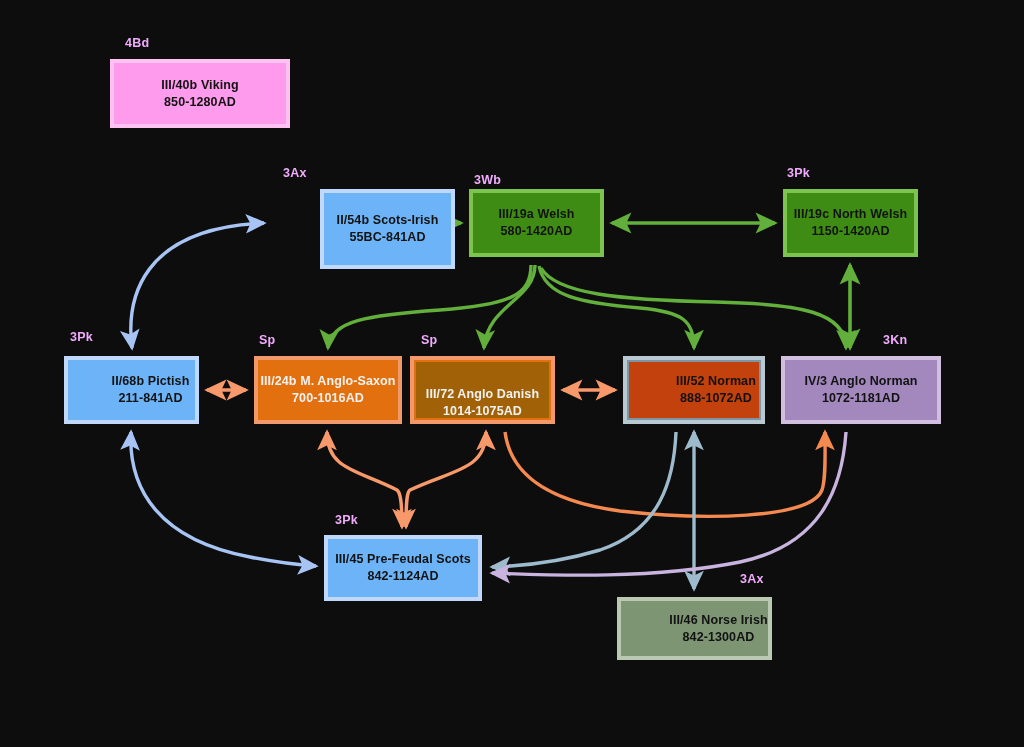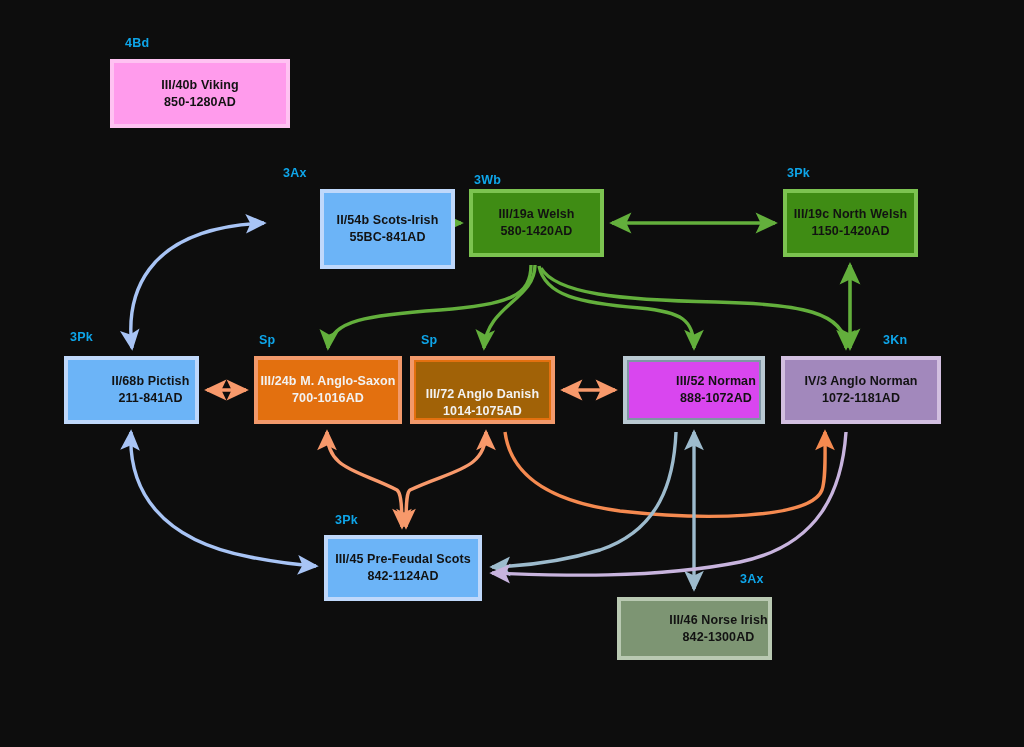--- a/index.html
+++ b/index.html
@@ -12,21 +12,21 @@
   svg.edges{position:absolute;left:0;top:0;width:1024px;height:747px;pointer-events:none;}
   .node{
     position:absolute;box-sizing:border-box;
     display:flex;flex-direction:column;align-items:center;justify-content:center;
     text-align:center;line-height:1.35;
     font-size:12.5px;font-weight:700;
     letter-spacing:.1px;
   }
   .node .ln{display:block;white-space:nowrap;}
   .tag{
-    position:absolute;color:#0ea5e9;font-size:12.5px;font-weight:700;
+    position:absolute;color:#f0abfc;font-size:12.5px;font-weight:700;
     white-space:nowrap;letter-spacing:.2px;
   }
 </style>
 </head>
 <body style="background: rgb(13, 13, 13);">
 
 <div id="canvas" style="background: rgb(13, 13, 13);">
 
   <svg class="edges" viewBox="0 0 1024 747" xmlns="http://www.w3.org/2000/svg">
     <defs>
@@ -124,21 +124,21 @@
       <div class="tag" style="left: 259px; top: 333px;">Sp</div>
       <div class="node" style="left: 254px; top: 356px; width: 148px; height: 68px; background: rgb(227, 112, 15); color: rgb(242, 242, 242); border: 4px solid rgb(242, 153, 107); box-shadow: rgb(227, 112, 15) 0px 0px 0px 2px inset;">
         <span class="ln">III/24b M. Anglo-Saxon</span>
         <span class="ln">700-1016AD</span>
       </div>
       <div class="tag" style="left: 421px; top: 333px;">Sp</div>
       <div class="node" style="left: 410px; top: 356px; width: 145px; height: 68px; background: #a16207; color: rgb(242, 242, 242); border: 4px solid rgb(242, 153, 107); box-shadow: rgb(227, 112, 15) 0px 0px 0px 2px inset; justify-content: flex-end;">
         <span class="ln">III/72 Anglo Danish</span>
         <span class="ln">1014-1075AD</span>
       </div>
-      <div class="node" style="left: 623px; top: 356px; width: 142px; height: 68px; background: #d946ef; color: rgb(18, 18, 18); border: 4px solid rgb(185, 201, 210); box-shadow: rgb(126, 149, 165) 0px 0px 0px 2px inset; padding-left: 44px;">
+      <div class="node" style="left: 623px; top: 356px; width: 142px; height: 68px; background: #c2410c; color: rgb(18, 18, 18); border: 4px solid rgb(185, 201, 210); box-shadow: rgb(126, 149, 165) 0px 0px 0px 2px inset; padding-left: 44px;">
         <span class="ln">III/52 Norman</span>
         <span class="ln">888-1072AD</span>
       </div>
       <div class="tag" style="left: 883px; top: 333px;">3Kn</div>
       <div class="node" style="left: 781px; top: 356px; width: 160px; height: 68px; background: rgb(162, 136, 188); color: rgb(18, 18, 18); border: 4px solid rgb(210, 191, 224); box-shadow: rgb(162, 136, 188) 0px 0px 0px 2px inset;">
         <span class="ln">IV/3 Anglo Norman</span>
         <span class="ln">1072-1181AD</span>
       </div>
       <div class="tag" style="left: 335px; top: 513px;">3Pk</div>
       <div class="node" style="left: 324px; top: 535px; width: 158px; height: 66px; background: rgb(108, 180, 247); color: rgb(18, 18, 18); border: 4px solid rgb(191, 216, 251); box-shadow: rgb(108, 180, 247) 0px 0px 0px 2px inset;">

